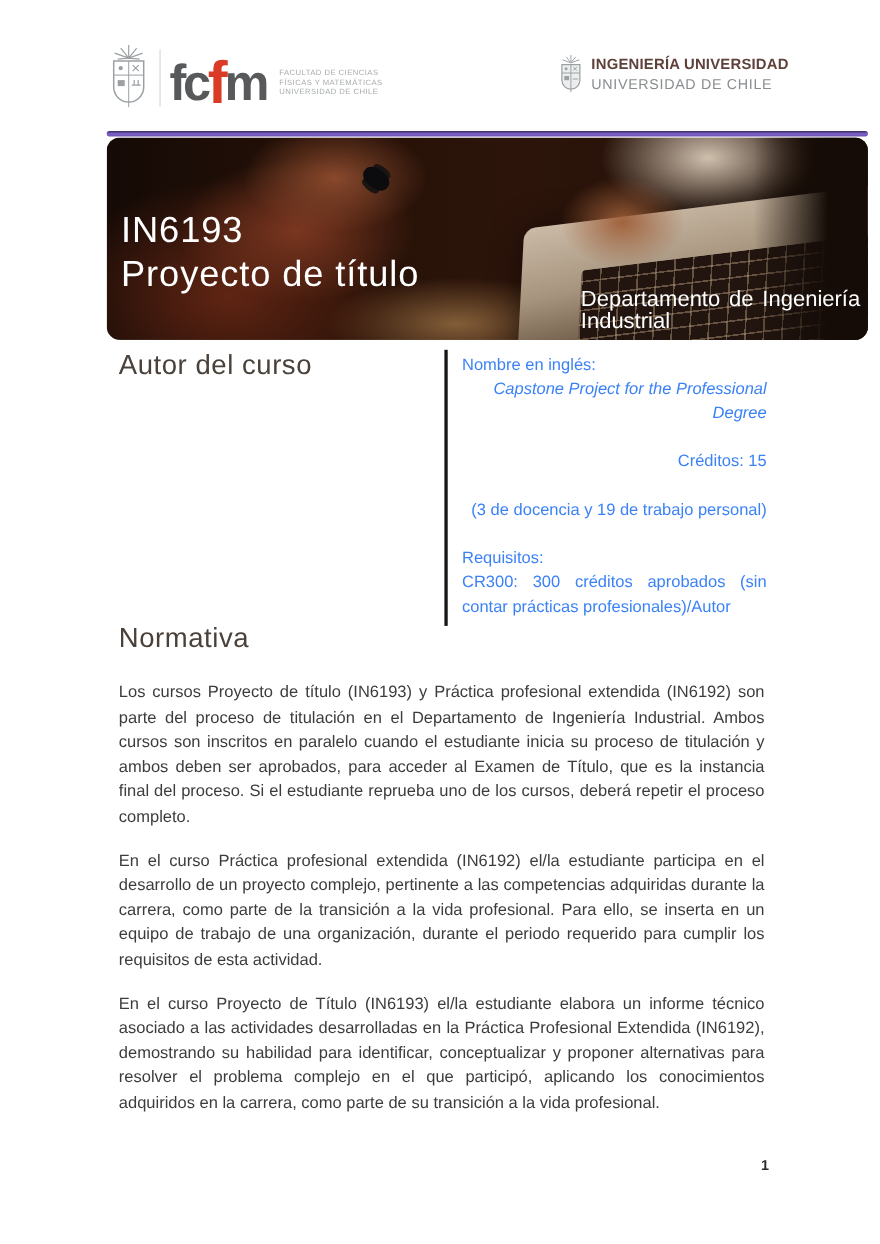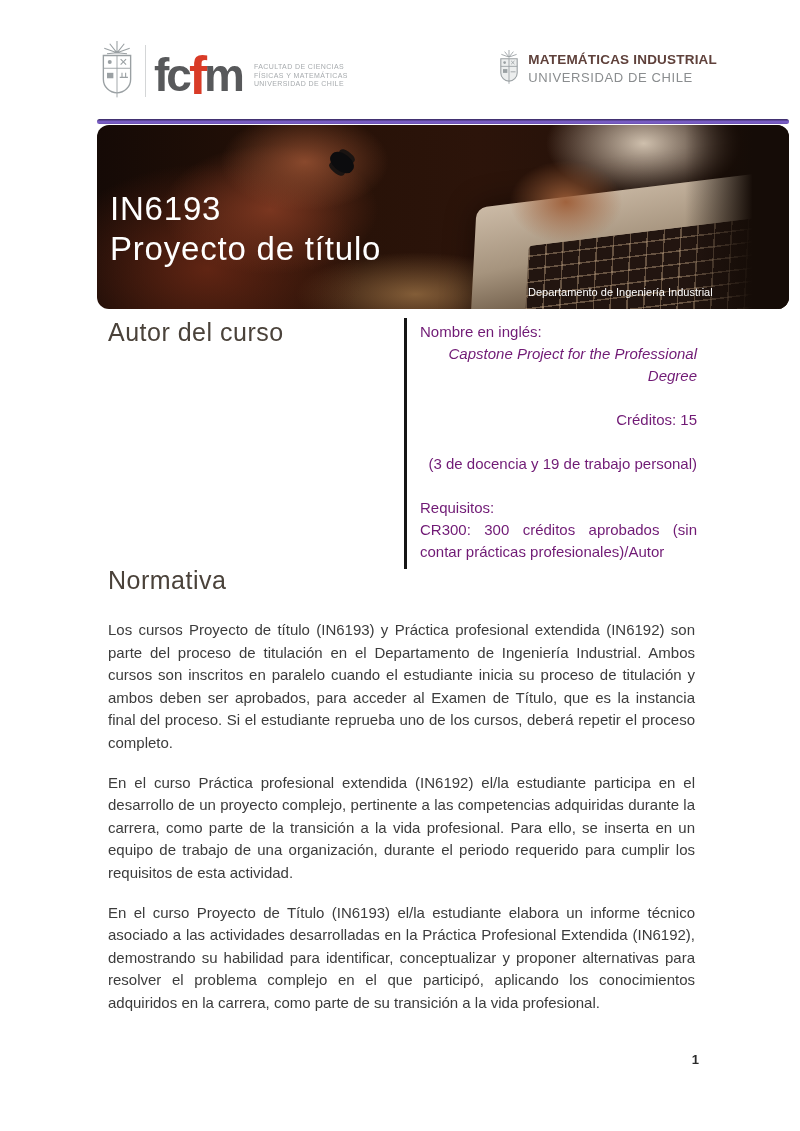--- a/index.html
+++ b/index.html
@@ -125,21 +125,21 @@
     letter-spacing: 0.8px;
     line-height: 40px;
   }
   .banner-dept {
     position: absolute;
     right: 7px; bottom: 7px;
     z-index: 3;
     width: 254px;
     color: #ffffff;
     font-weight: 300;
-    font-size: 11px;
+    font-size: 20px;
     line-height: 20px;
     text-align: justify;
   }
 
   
   .course-data {
     position: absolute;
     top: 318px; left: 97px; width: 600px;
     display: flex;
   }
@@ -150,21 +150,21 @@
     font-weight: 400;
     letter-spacing: 0.5px;
     color: #4a423a;
   }
   .cd-right {
     flex: 1;
     border-left: 3px solid #161616;
     padding: 3px 0 6px 13px;
     font-size: 15px;
     line-height: 22px;
-    color: #701a75;
+    color: #3b82f6;
   }
   .cd-right p { margin: 0; }
   .cd-gap { margin-bottom: 22px !important; text-align: right; }
   .cd-italic { font-style: italic; }
   .cd-justify { text-align: justify; }
 
   
   .normativa { position: absolute; top: 566px; left: 97px; width: 600px; }
   .normativa .section-title { margin-bottom: 24px; }
   .normativa p {
@@ -221,21 +221,21 @@
         <g stroke="#9aa0a3" stroke-width="1.6" fill="none">
           <path d="M22 15 L22 2 M22 15 L14 5 M22 15 L30 5 M22 15 L8 10 M22 15 L36 10"></path>
         </g>
         <path d="M7 18 h30 v26 a15 15 0 0 1 -30 0 z" fill="#eceeee" stroke="#9aa0a3" stroke-width="2"></path>
         <path d="M22 18 v46 M7 32 h30" stroke="#9aa0a3" stroke-width="1.6" fill="none"></path>
         <circle cx="14" cy="25" r="2.5" fill="#9aa0a3"></circle>
         <rect x="11" y="37" width="8" height="7" fill="#9aa0a3"></rect>
         <path d="M26 22 l6 6 M32 22 l-6 6 M25 42 h9" stroke="#9aa0a3" stroke-width="1.6"></path>
       </svg>
       <span class="dii-text">
-        <span class="dii-line1">MATEMÁTICAS INDUSTRIAL</span><br>
+        <span class="dii-line1">INGENIERÍA UNIVERSIDAD</span><br>
         <span class="dii-line2">UNIVERSIDAD DE CHILE</span>
       </span>
     </div>
   </header>
 
   <section class="banner">
     <div class="banner-topline"></div>
     <div class="banner-photo">
       <div class="laptop">
         <div class="laptop-keys"></div>

